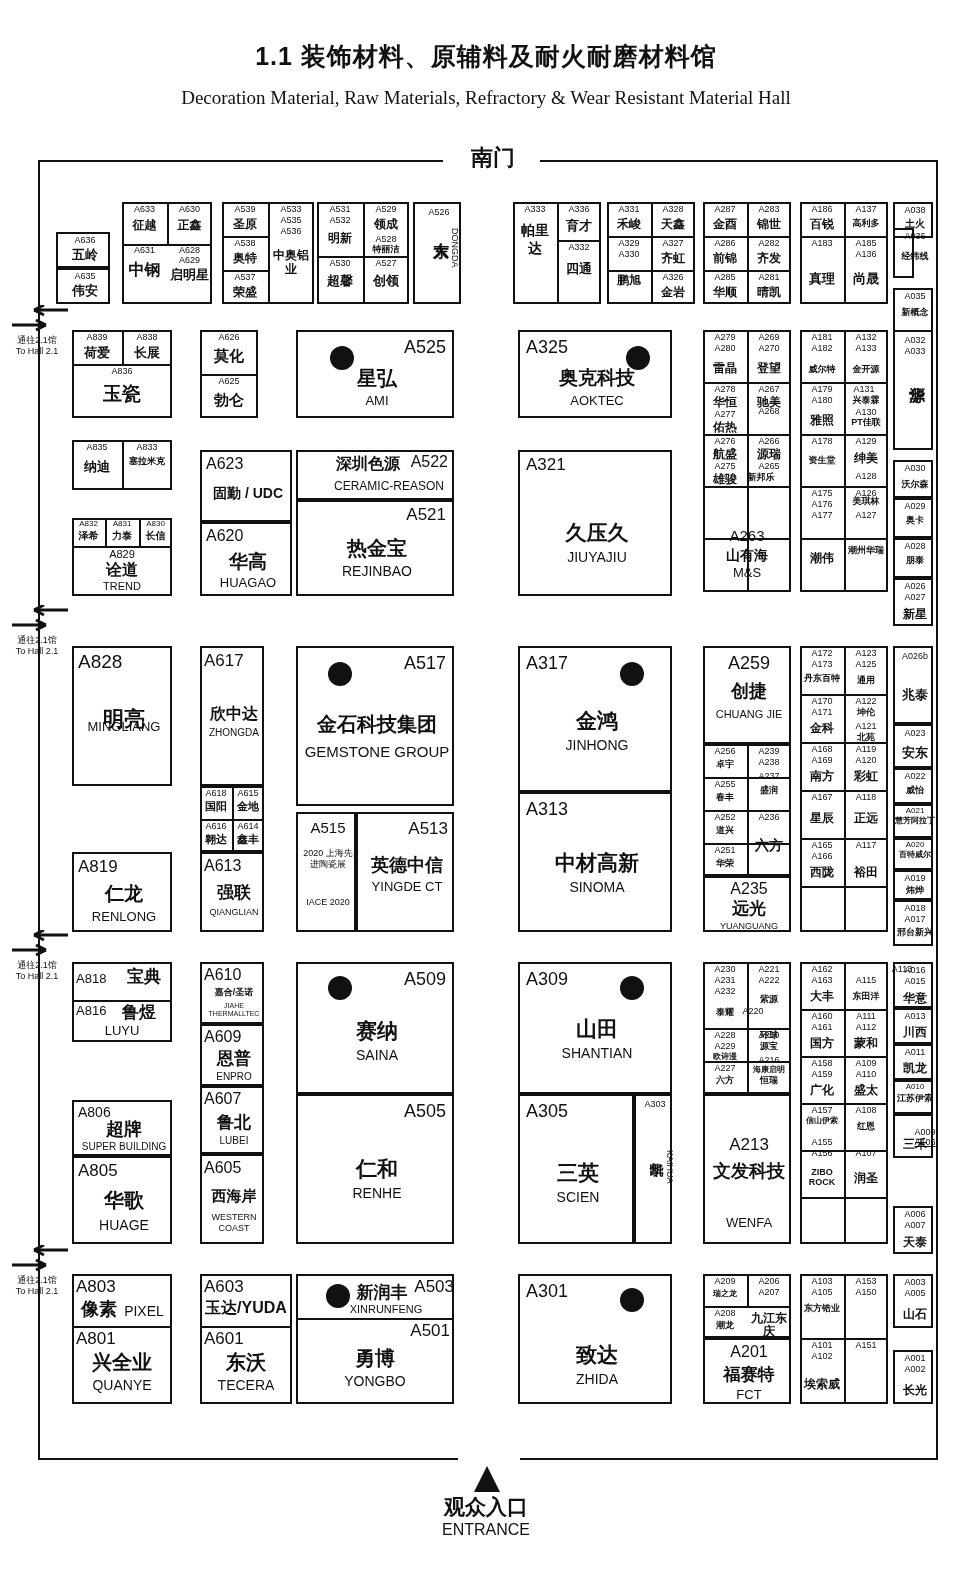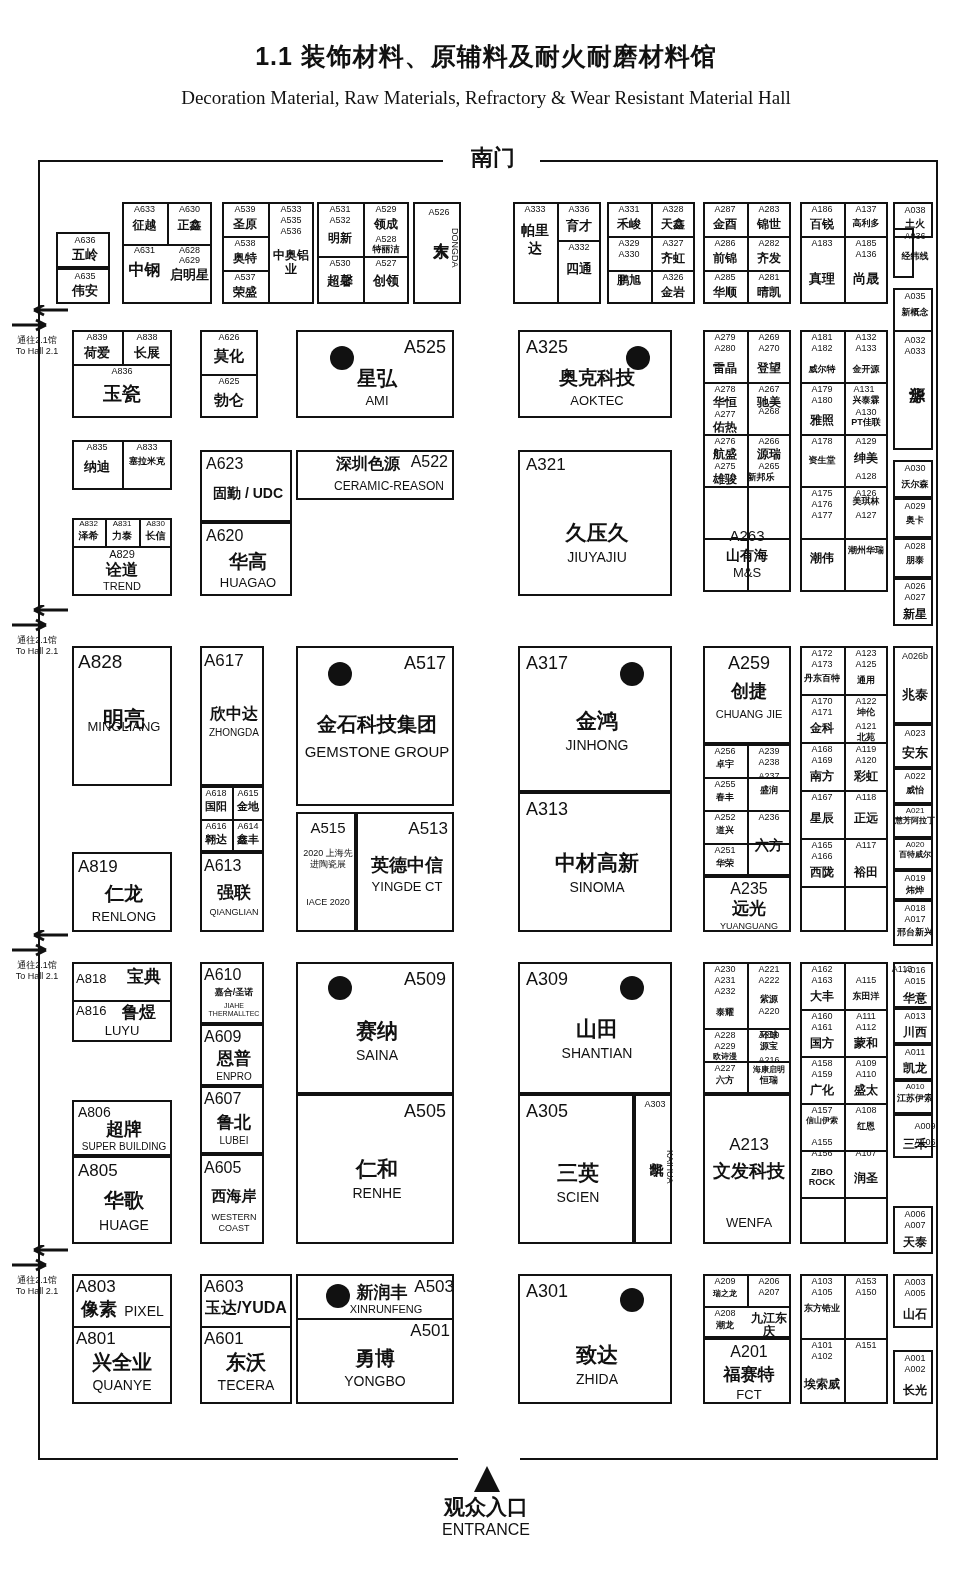--- a/index.html
+++ b/index.html
@@ -347,20 +347,25 @@
   <div class="b" style="left:200px;top:522px;width:92px;height:74px;">
     <div class="t code" style="left:4px;top:4px;width:60px;text-align:left;font-size:16px;">A620</div>
     <div class="t cn" style="left:0;top:28px;width:92px;font-size:19px;">华高</div>
     <div class="t" style="left:0;top:52px;width:92px;font-size:13px;">HUAGAO</div>
   </div>
 
   <div class="b" style="left:296px;top:450px;width:158px;height:50px;">
     <div class="t code" style="right:4px;top:2px;width:70px;text-align:right;font-size:16px;">A522</div>
     <div class="t cn" style="left:0;top:4px;width:140px;font-size:16px;">深圳色源</div>
     <div class="t" style="left:0;top:28px;width:158px;font-size:12px;padding-left:24px;">CERAMIC-REASON</div>
+  </div>
+  <div class="b" style="left:296px;top:500px;width:158px;height:96px;">
+    <div class="t code" style="right:6px;top:4px;width:70px;text-align:right;font-size:17px;">A521</div>
+    <div class="t cn" style="left:0;top:36px;width:158px;font-size:20px;">热金宝</div>
+    <div class="t" style="left:0;top:62px;width:158px;font-size:14px;">REJINBAO</div>
   </div>
 
   <div class="b" style="left:518px;top:450px;width:154px;height:146px;">
     <div class="t code" style="left:6px;top:4px;width:60px;text-align:left;font-size:17px;">A321</div>
     <div class="t cn" style="left:0;top:70px;width:154px;font-size:21px;">久压久</div>
     <div class="t" style="left:0;top:98px;width:154px;font-size:14px;">JIUYAJIU</div>
   </div>
 
   <div class="b" style="left:72px;top:646px;width:100px;height:140px;">
     <div class="t code" style="left:4px;top:4px;width:90px;text-align:left;font-size:19px;">A828</div>
@@ -594,21 +599,21 @@
   <div class="vline" style="left:747px;top:962px;height:132px;"></div>
   <div class="hline" style="left:703px;top:1028px;width:88px;"></div>
   <div class="hline" style="left:703px;top:1061px;width:88px;"></div>
   <div class="t lbl-xs" style="left:703px;top:965px;width:44px;">A230</div>
   <div class="t lbl-xs" style="left:703px;top:976px;width:44px;">A231</div>
   <div class="t lbl-xs" style="left:703px;top:987px;width:44px;">A232</div>
   <div class="t cn lbl-xs" style="left:703px;top:1008px;width:44px;">泰耀</div>
   <div class="t lbl-xs" style="left:747px;top:965px;width:44px;">A221</div>
   <div class="t lbl-xs" style="left:747px;top:976px;width:44px;">A222</div>
   <div class="t cn lbl-xs" style="left:747px;top:995px;width:44px;">紫源</div>
-  <div class="t lbl-xs" style="left:747px;top:1007px;width:44px;">A220</div>
+  <div class="t lbl-xs" style="left:731px;top:1007px;width:44px;">A220</div>
   <div class="t cn lbl-xs" style="left:747px;top:1031px;width:44px;">环球</div>
   <div class="t lbl-xs" style="left:703px;top:1031px;width:44px;">A228</div>
   <div class="t lbl-xs" style="left:703px;top:1042px;width:44px;">A229</div>
   <div class="t cn lbl-xs" style="left:703px;top:1053px;width:44px;font-size:8px;line-height:1.1;">欧诗漫</div>
   <div class="t lbl-xs" style="left:747px;top:1031px;width:44px;">A219</div>
   <div class="t cn lbl-xs" style="left:747px;top:1042px;width:44px;">源宝</div>
   <div class="t lbl-xs" style="left:747px;top:1056px;width:44px;">A216</div>
   <div class="t cn lbl-xs" style="left:747px;top:1066px;width:44px;font-size:8px;line-height:1.1;">海康启明</div>
   <div class="t lbl-xs" style="left:703px;top:1064px;width:44px;">A227</div>
   <div class="t cn lbl-xs" style="left:703px;top:1076px;width:44px;">六方</div>
@@ -667,21 +672,21 @@
   </div>
   <div class="b" style="left:893px;top:1044px;width:40px;height:36px;">
     <div class="t lbl-xs" style="left:0;top:2px;width:40px;">A011</div>
     <div class="t cn lbl-sm" style="left:0;top:16px;width:40px;font-size:12px;">凯龙</div>
   </div>
   <div class="b" style="left:893px;top:1080px;width:40px;height:34px;">
     <div class="t lbl-xs" style="left:0;top:1px;width:40px;font-size:8px;">A010</div>
     <div class="t cn lbl-xs" style="left:0;top:12px;width:40px;font-size:9px;line-height:1.1;">江苏伊索</div>
   </div>
   <div class="b" style="left:893px;top:1114px;width:40px;height:44px;">
-    <div class="t lbl-xs" style="left:0;top:6px;width:60px;">A009</div>
+    <div class="t lbl-xs" style="left:0;top:12px;width:60px;">A009</div>
     <div class="t cn lbl-sm" style="left:0;top:22px;width:40px;font-size:12px;">三禾</div>
   </div>
   <div class="b" style="left:893px;top:1206px;width:40px;height:48px;">
     <div class="t lbl-xs" style="left:0;top:2px;width:40px;">A006</div>
     <div class="t lbl-xs" style="left:0;top:13px;width:40px;">A007</div>
     <div class="t cn lbl-sm" style="left:0;top:28px;width:40px;font-size:12px;">天泰</div>
   </div>
 
   <div class="b" style="left:72px;top:1274px;width:100px;height:130px;"></div>
   <div class="hline" style="left:72px;top:1326px;width:100px;"></div>

